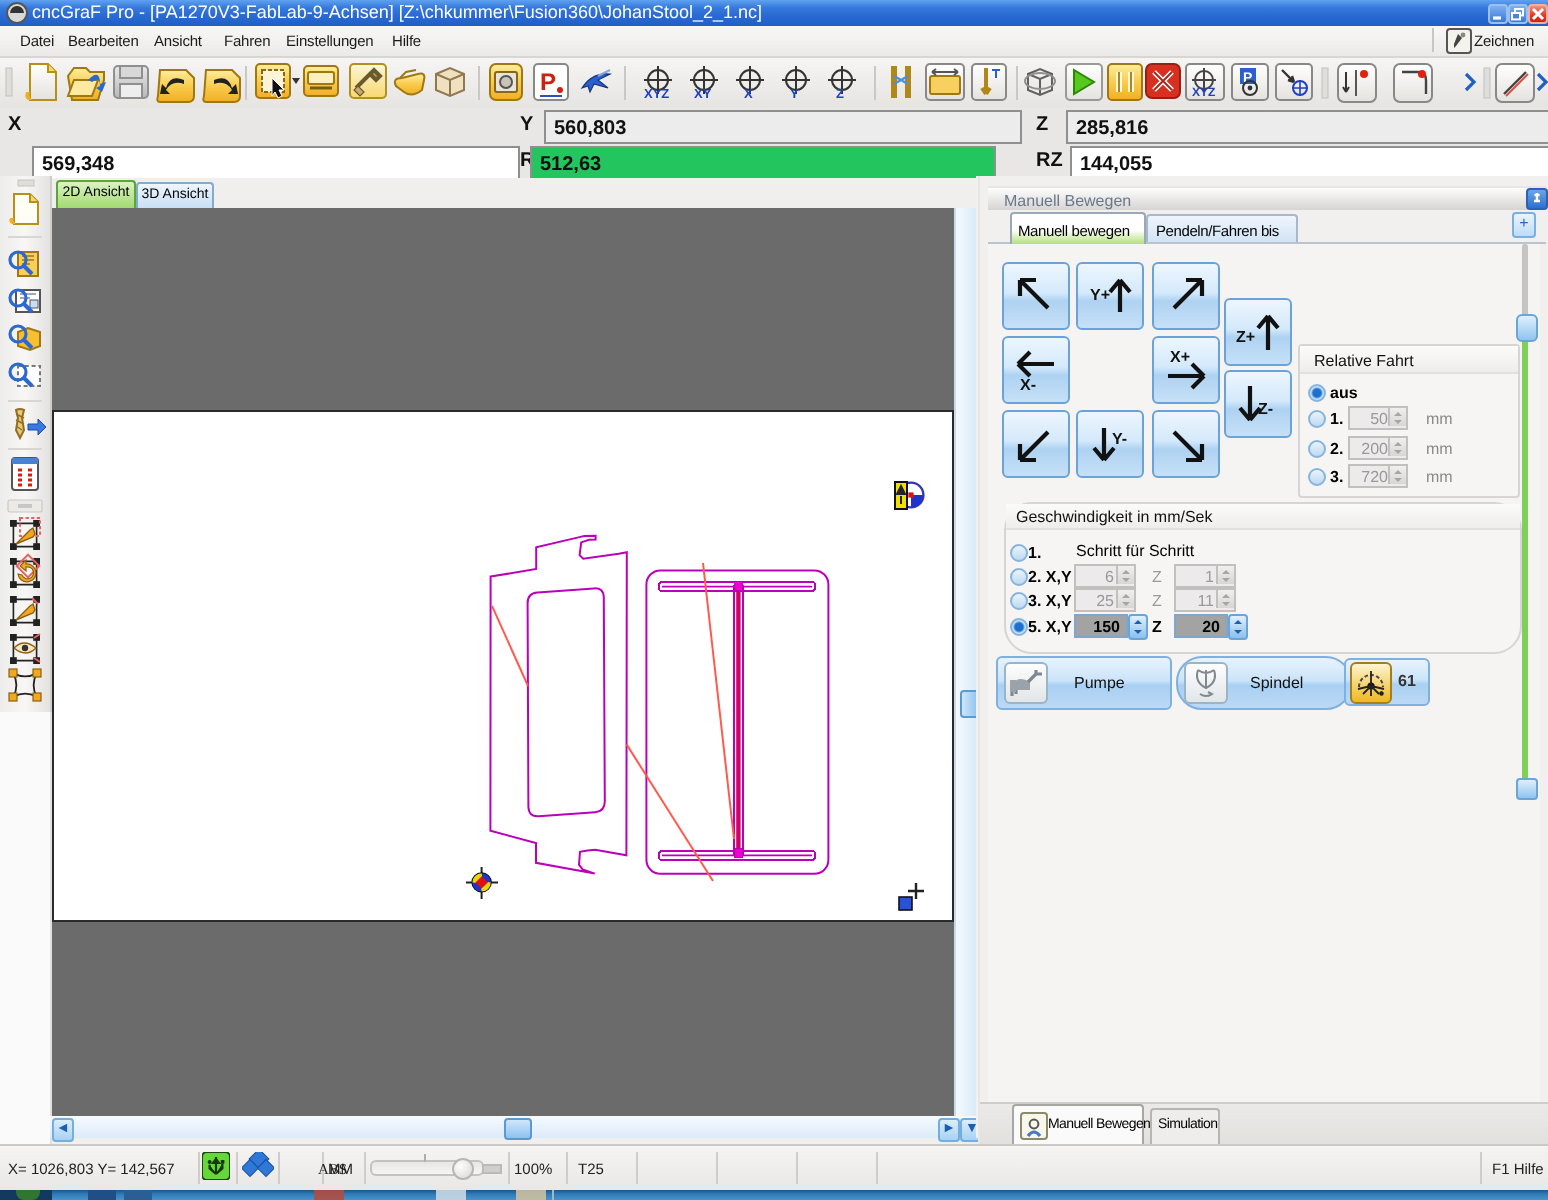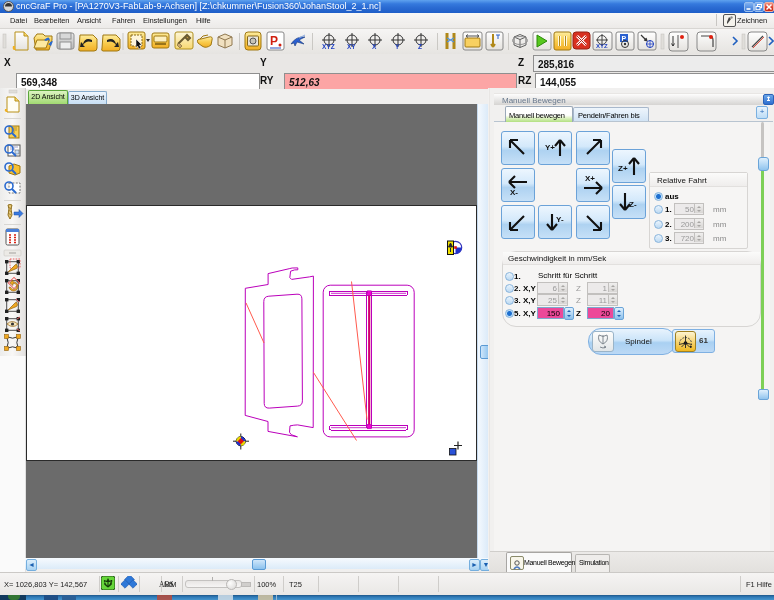--- a/index.html
+++ b/index.html
@@ -40,22 +40,22 @@
 
 #rpanel{left:489px;top:88px;width:285px;height:484px;background:#f1f0ef;border-left:1px solid #e8e6e4;}
 #phead{position:absolute;left:4px;top:5px;width:279px;height:11px;
  background:linear-gradient(#fdfdfd,#d6d4d2);border-top:1px solid #e8e6e4;
  font-size:8px;color:#68788c;}
 .abtn{position:absolute;width:32px;height:32px;border:1px solid #6ba2d8;border-radius:3px;
  background:linear-gradient(#edf6fe 0%,#d4e9fb 45%,#aed2f1 58%,#c6e0f7 100%);}
 .grp{position:absolute;background:#f6f5f4;border:1px solid #d7d5d3;border-radius:2px;}
 .dinput{position:absolute;background:#eceaea;border:1px solid #c2c0be;color:#999;
  font-size:8px;text-align:right;}
-.winput{position:absolute;background:#ec4899;border:1px solid #7da7cf;color:#000;
- font-size:8px;text-align:right;font-weight:normal;}
+.winput{position:absolute;background:#a3a3a3;border:1px solid #7da7cf;color:#000;
+ font-size:8px;text-align:right;font-weight:bold;}
 .radio{position:absolute;width:7px;height:7px;border-radius:50%;
  background:linear-gradient(#eaf4fd,#bcd9f2);border:1px solid #88b4dc;}
 .radio.on{background:radial-gradient(circle at 50% 50%,#1d6fd0 0 2px,#bfe0fa 3px);}
 .dspin{position:absolute;right:0;top:0;width:8px;height:9px;background:linear-gradient(#f0efee,#d8d6d4);border-left:1px solid #c2c0be;}
 .dspin:before{content:"";position:absolute;left:2px;top:1.5px;border:2px solid transparent;border-bottom-color:#a8a6a4;border-top-width:0;}
 .dspin:after{content:"";position:absolute;left:2px;bottom:1.5px;border:2px solid transparent;border-top-color:#a8a6a4;border-bottom-width:0;}
 .wspin{position:absolute;width:8px;height:11px;border:1px solid #6aa4d8;border-radius:2px;background:linear-gradient(#dff0fd,#8cc0ec);}
 .wspin:before{content:"";position:absolute;left:1.5px;top:2px;border:2.5px solid transparent;border-bottom-color:#1a5fb0;border-top-width:0;}
 .wspin:after{content:"";position:absolute;left:1.5px;bottom:2px;border:2.5px solid transparent;border-top-color:#1a5fb0;border-bottom-width:0;}
 .pbtn{position:absolute;height:25px;border:1px solid #7fb0e2;border-radius:3px;
@@ -283,28 +283,29 @@
           <rect x="0" y="0" width="19" height="19" rx="3" fill="url(#whiteb)" stroke="#888"></rect>
           <path d="M4 15 L15 4" stroke="#444" stroke-width="1.2"></path>
           <path d="M5 16 L16 5" stroke="#e05040" stroke-width="1"></path>
         </g>
       <path d="M769 8 l4 4 -4 4" stroke="#2060c0" stroke-width="1.6" fill="none"></path>
     </svg>
   </div>
   <div class="b crow" style="top:54px;">
     <span class="clabel" style="left:4px;top:3px;">X</span>
     <span class="clabel" style="left:260px;top:3px;">Y</span>
+    <input class="cinput" style="left: 272px; top: 1px; width: 233px; background: rgb(236, 236, 236);" value="560,803" readonly="">
     <span class="clabel" style="left:518px;top:3px;">Z</span>
     <input class="cinput" style="left: 533px; top: 1px; width: 236px; background: rgb(236, 236, 236);" value="285,816" readonly="">
   </div>
   <div class="b crow" style="top:72px;height:17px;">
     <span class="clabel" style="left:3px;top:3px;margin-top:32px;">RX</span>
     <input class="cinput" style="left: 16px; top: 1px; width: 238px; background: #ffffff;" value="569,348" readonly="">
     <span class="clabel" style="left:260px;top:3px;">RY</span>
-    <input class="cinput" style="left: 284px; top: 1px; width: 227px; background: #fca5a5; font-style: italic;" value="512,63" readonly="">
+    <input class="cinput" style="left: 265px; top: 1px; width: 227px; background: #22c55e;" value="512,63" readonly="">
     <span class="clabel" style="left:518px;top:3px;">RZ</span>
     <input class="cinput" style="left: 535px; top: 1px; width: 234px; background: rgb(255, 255, 255);" value="144,055" readonly="">
   </div>
 
   <div class="b" style="left:0;top:89px;width:774px;height:15px;background:#f0efee;"></div>
   <div class="b vtab" style="left:28px;top:90px;width:38px;background:linear-gradient(#dcf3c2,#a2da72);border-color:#5aa63a;z-index:3;">2D Ansicht</div>
   <div class="b vtab" style="left:68px;top:91px;width:37px;background:linear-gradient(#eef5fd,#c4ddf4);border-color:#84aacc;">3D Ansicht</div>
   <div class="b" id="ltb">
     <svg width="25" height="268">
       <defs>
@@ -508,21 +509,21 @@
         </svg></div>
     <div class="abtn" style="left:122px;top:61px;"><svg width="32" height="32">
           <text x="5" y="21" font-size="8" font-weight="bold" fill="#111">Z+</text>
           <path d="M21 25 L21 8 M21 8 L16 14 M21 8 L26 14" stroke="#111" stroke-width="2.1" fill="none"></path>
         </svg></div>
     <div class="abtn" style="left:122px;top:97px;"><svg width="32" height="32">
           <path d="M12 7 L12 24 M12 24 L7 18 M12 24 L17 18" stroke="#111" stroke-width="2.1" fill="none"></path>
           <text x="16" y="21" font-size="8" font-weight="bold" fill="#111">Z-</text>
         </svg></div>
 
-    <div class="grp" style="left:159px;top:84px;width:97px;height:75px;">
+    <div class="grp" style="left:159px;top:84px;width:97px;height:75px;padding-left:12px;">
       <div style="position:absolute;left:0;top:0;width:100%;height:13px;background:linear-gradient(#fbfbfa,#efedec);border-bottom:1px solid #e2e0de;"></div>
       <span style="position:absolute;left:7px;top:3px;font-size:8px;color:#111;">Relative Fahrt</span>
       <span class="radio on" style="left:4px;top:19px;"></span>
       <span style="position:absolute;left:15px;top:19px;font-size:8px;font-weight:bold;">aus</span>
       <span class="radio" style="left:4px;top:32px;"></span>
       <span style="position:absolute;left:15px;top:32px;font-size:8px;font-weight:bold;">1.</span>
       <div class="dinput" style="left:24px;top:30px;width:28px;height:9px;padding:1px 0 0 0;">
           <span style="position:absolute;right:9px;top:1px;">50</span>
           <span class="dspin"></span>
         </div>
@@ -573,20 +574,30 @@
         </div>
       <span class="radio on" style="left:2px;top:57px;"></span>
       <span style="position:absolute;left:11px;top:57px;font-size:8px;font-weight:bold;">5. X,Y</span>
       <div class="winput" style="left:34px;top:55px;width:22px;height:9px;padding:1px 3px 0 0;">150</div>
       <div class="wspin" style="left:61px;top:55px;"></div>
       <span style="position:absolute;left:73px;top:57px;font-size:8px;font-weight:bold;">Z</span>
       <div class="winput" style="left:84px;top:55px;width:22px;height:9px;padding:1px 3px 0 0;">20</div>
       <div class="wspin" style="left:111px;top:55px;"></div>
     </div>
 
+    <div class="pbtn" style="left:8px;top:240px;width:86px;">
+      <div style="position:absolute;left:3px;top:2px;width:20px;height:19px;border:1px solid #9ab4c8;border-radius:3px;background:linear-gradient(#fdfdfc,#e2e6e8);">
+        <svg width="20" height="19">
+            <path d="M4 9 q3 -3 8 0 l0 4 -8 0 z" fill="#9aa2aa"></path>
+            <path d="M11 9 l4 -4 M15 5 h3 M15 5 v-2 M3 13 v3 M5 13 v2" stroke="#80888f" stroke-width="1.6" fill="none"></path>
+            <rect x="2" y="8" width="3" height="6" fill="#9aa2aa"></rect>
+          </svg>
+      </div>
+      <span style="position:absolute;left:38px;top:8px;">Pumpe</span>
+    </div>
     <div class="pbtn" style="left:98px;top:240px;width:86px;border-radius:13px;">
       <div style="position:absolute;left:3px;top:2px;width:20px;height:19px;border:1px solid #9ab4c8;border-radius:3px;background:linear-gradient(#fdfdfc,#e2e6e8);">
         <svg width="20" height="19">
             <path d="M6 3 q4 3 8 0 M10 3 v9 M6 3 q-2 6 4 9 q6 -3 4 -9 M7 15 q3 2 6 0 l-2 -1 m2 1 l-2 1" stroke="#808890" stroke-width="1" fill="none"></path>
           </svg>
       </div>
       <span style="position:absolute;left:36px;top:8px;">Spindel</span>
     </div>
     <div class="pbtn" style="left:182px;top:241px;width:41px;height:22px;">
       <div style="position:absolute;left:2px;top:1px;width:19px;height:19px;border:1px solid #a08020;border-radius:3px;background:linear-gradient(#fdf4d0,#f0b820);">

